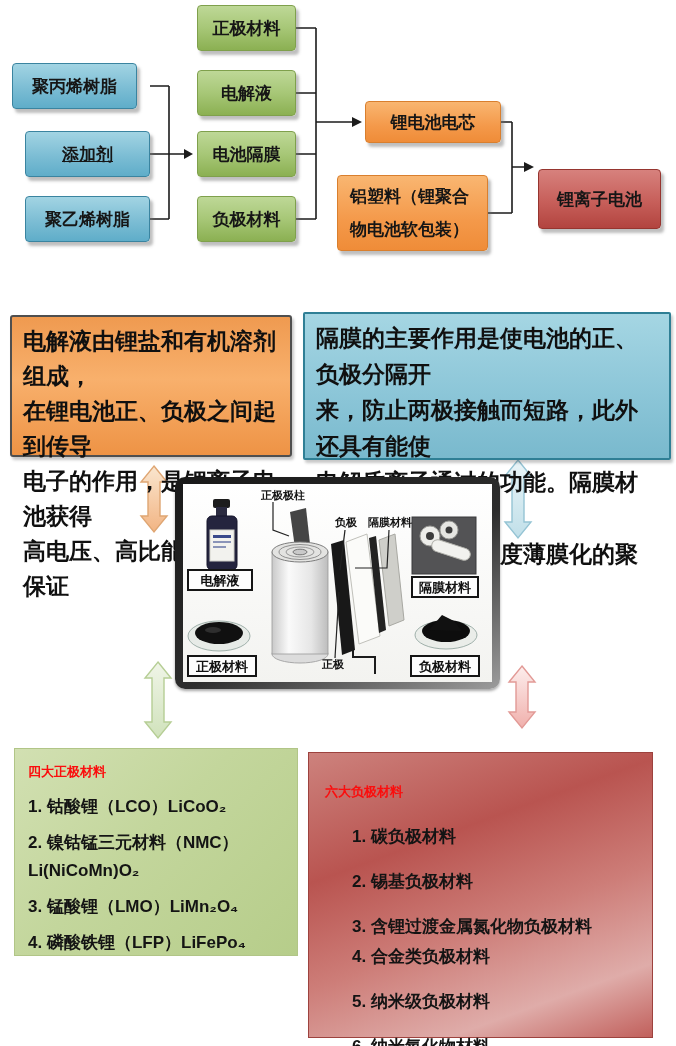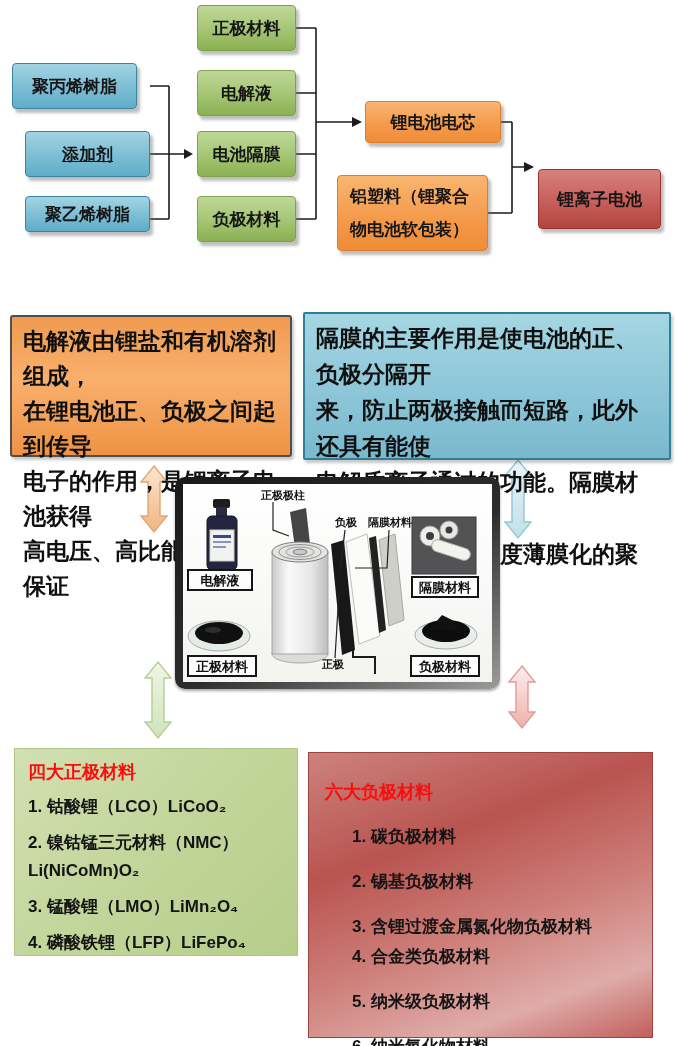--- a/index.html
+++ b/index.html
@@ -44,21 +44,21 @@
   }
   .photo-inner{
     position:absolute;left:8px;top:7px;width:309px;height:198px;
     background:linear-gradient(180deg,#ffffff 0%,#f3f3f0 100%);
   }
   .photo-label{font-family:"Liberation Serif","DejaVu Serif",serif;font-weight:700;fill:#161616;}
   .photo-tag-text{font-family:"Liberation Serif","DejaVu Serif",serif;font-weight:700;font-size:13px;fill:#111;}
 
   
   .list{position:absolute;box-sizing:border-box;}
-  .list .title{font-weight:700;font-size:18px;color:#fb0d0d;line-height:26px;}
+  .list .title{font-weight:700;font-size:13px;color:#fb0d0d;line-height:26px;}
   .list .item{font-weight:700;font-size:17px;color:#141414;white-space:pre-line;}
   .cathode-panel{
     left:14px;top:748px;width:284px;height:208px;padding:10px 13px;
     background:linear-gradient(135deg,#d2e0b2 0%,#c3d69c 45%,#b6cd8a 100%);
     border:1px solid #b1c587;
   }
   .cathode-panel .title{margin-bottom:6px;}
   .cathode-panel .item{line-height:28px;margin-top:8px;}
   .cathode-panel .item:first-of-type{margin-top:0;}
   .anode-panel{
@@ -111,21 +111,21 @@
     <polygon points="158,662 171,678 164,678 164,722 171,722 158,738 145,722 152,722 152,678 145,678" fill="url(#gGr)" stroke="#b6ce95" stroke-width="1.4"></polygon>
     <polygon points="522,666 535,682 528,682 528,712 535,712 522,728 509,712 516,712 516,682 509,682" fill="url(#gPk)" stroke="#e29a96" stroke-width="1.4"></polygon>
   </svg>
 
   <div class="fbox blue" style="left:12px;top:63px;width:125px;height:46px;">
       <span>聚丙烯树脂</span>
     </div>
   <div class="fbox blue" style="left:25px;top:131px;width:125px;height:46px;text-decoration:underline;">
       <span>添加剂</span>
     </div>
-  <div class="fbox blue" style="left:25px;top:196px;width:125px;height:36px;">
+  <div class="fbox blue" style="left:25px;top:196px;width:125px;height:46px;">
       <span>聚乙烯树脂</span>
     </div>
 
   <div class="fbox green" style="left:197px;top:5px;width:99px;height:46px;">
       <span>正极材料</span>
     </div>
   <div class="fbox green" style="left:197px;top:70px;width:99px;height:46px;">
       <span>电解液</span>
     </div>
   <div class="fbox green" style="left:197px;top:131px;width:99px;height:46px;">

